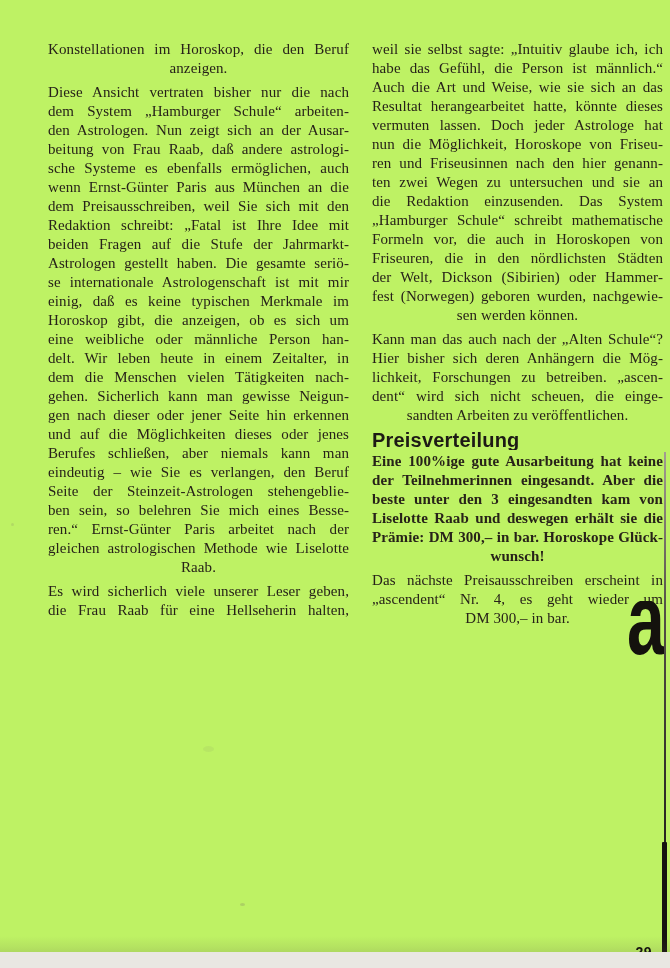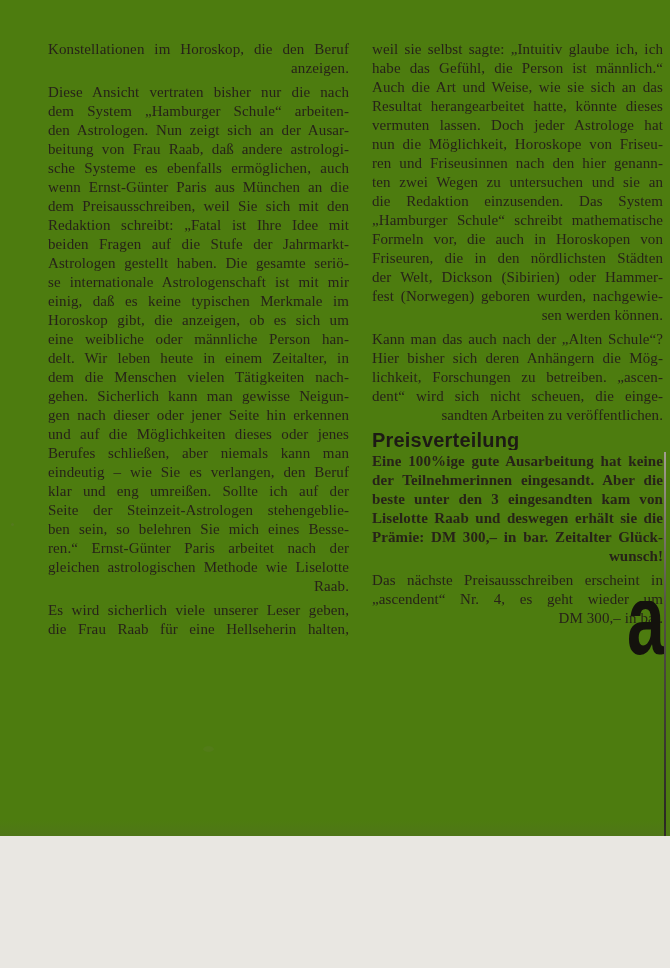--- a/index.html
+++ b/index.html
@@ -1,30 +1,30 @@
 <!DOCTYPE html>
 <html><head>
 <meta charset="utf-8">
 <style>
   html,body { margin:0; padding:0; background:#e9e7e2; }
   .page {
-    position:relative; width:670px; height:836px; margin:0 auto;
-    background:#4d7c0f; overflow:hidden;
+    position:relative; width:670px; height:952px; margin:0 auto;
+    background:#bef264; overflow:hidden;
     font-family:"Liberation Serif", serif; color:#272219;
   }
   .col { position:absolute; top:40px; }
   .col-left  { left:48px;  width:301px; }
   .col-right { left:372px; width:291px; }
 
   .line {
     height:19px; line-height:19px; font-size:15px;
     overflow:hidden; letter-spacing:0.1px;
   }
   .just { text-align:justify; text-align-last:justify; }
-  .last { text-align:right; }
+  .last { text-align:center; }
 
   .para + .para { margin-top:5px; }
   .heading { margin-top:5px; margin-bottom:2px; }
   .heading + .para { margin-top:0;font-weight:bold; }
   .heading .line {
     font-family:"Liberation Sans", sans-serif; font-weight:bold;
     font-size:20px; height:20px; line-height:20px; text-align:left;
     letter-spacing:0.2px; color:#1d1a15;
   }
 
@@ -79,21 +79,20 @@
         <div class="line just">einig, daß es keine typischen Merkmale im</div>
         <div class="line just">Horoskop gibt, die anzeigen, ob es sich um</div>
         <div class="line just">eine weibliche oder männliche Person han-</div>
         <div class="line just">delt. Wir leben heute in einem Zeitalter, in</div>
         <div class="line just">dem die Menschen vielen Tätigkeiten nach-</div>
         <div class="line just">gehen. Sicherlich kann man gewisse Neigun-</div>
         <div class="line just">gen nach dieser oder jener Seite hin erkennen</div>
         <div class="line just">und auf die Möglichkeiten dieses oder jenes</div>
         <div class="line just">Berufes schließen, aber niemals kann man</div>
         <div class="line just">eindeutig – wie Sie es verlangen, den Beruf</div>
-        <div class="line just">klar und eng umreißen. Sollte ich auf der</div>
         <div class="line just">Seite der Steinzeit-Astrologen stehengeblie-</div>
         <div class="line just">ben sein, so belehren Sie mich eines Besse-</div>
         <div class="line just">ren.“ Ernst-Günter Paris arbeitet nach der</div>
         <div class="line just">gleichen astrologischen Methode wie Liselotte</div>
         <div class="line last">Raab.</div>
       </div>
       <div class="para">
         <div class="line just">Es wird sicherlich viele unserer Leser geben,</div>
         <div class="line just">die Frau Raab für eine Hellseherin halten,</div>
       </div>
@@ -124,21 +123,21 @@
         <div class="line last">sandten Arbeiten zu veröffentlichen.</div>
       </div>
       <div class="heading">
         <div class="line last">Preisverteilung</div>
       </div>
       <div class="para">
         <div class="line just">Eine 100%ige gute Ausarbeitung hat keine</div>
         <div class="line just">der Teilnehmerinnen eingesandt. Aber die</div>
         <div class="line just">beste unter den 3 eingesandten kam von</div>
         <div class="line just">Liselotte Raab und deswegen erhält sie die</div>
-        <div class="line just">Prämie: DM 300,– in bar. Zeitalter Glück-</div>
+        <div class="line just">Prämie: DM 300,– in bar. Horoskope Glück-</div>
         <div class="line last">wunsch!</div>
       </div>
       <div class="para">
         <div class="line just">Das nächste Preisausschreiben erscheint in</div>
         <div class="line just">„ascendent“ Nr. 4, es geht wieder um</div>
         <div class="line last">DM 300,– in bar.</div>
       </div>
     </div>
 
   <svg class="logo-a" xmlns="http://www.w3.org/2000/svg" width="42" height="55">

